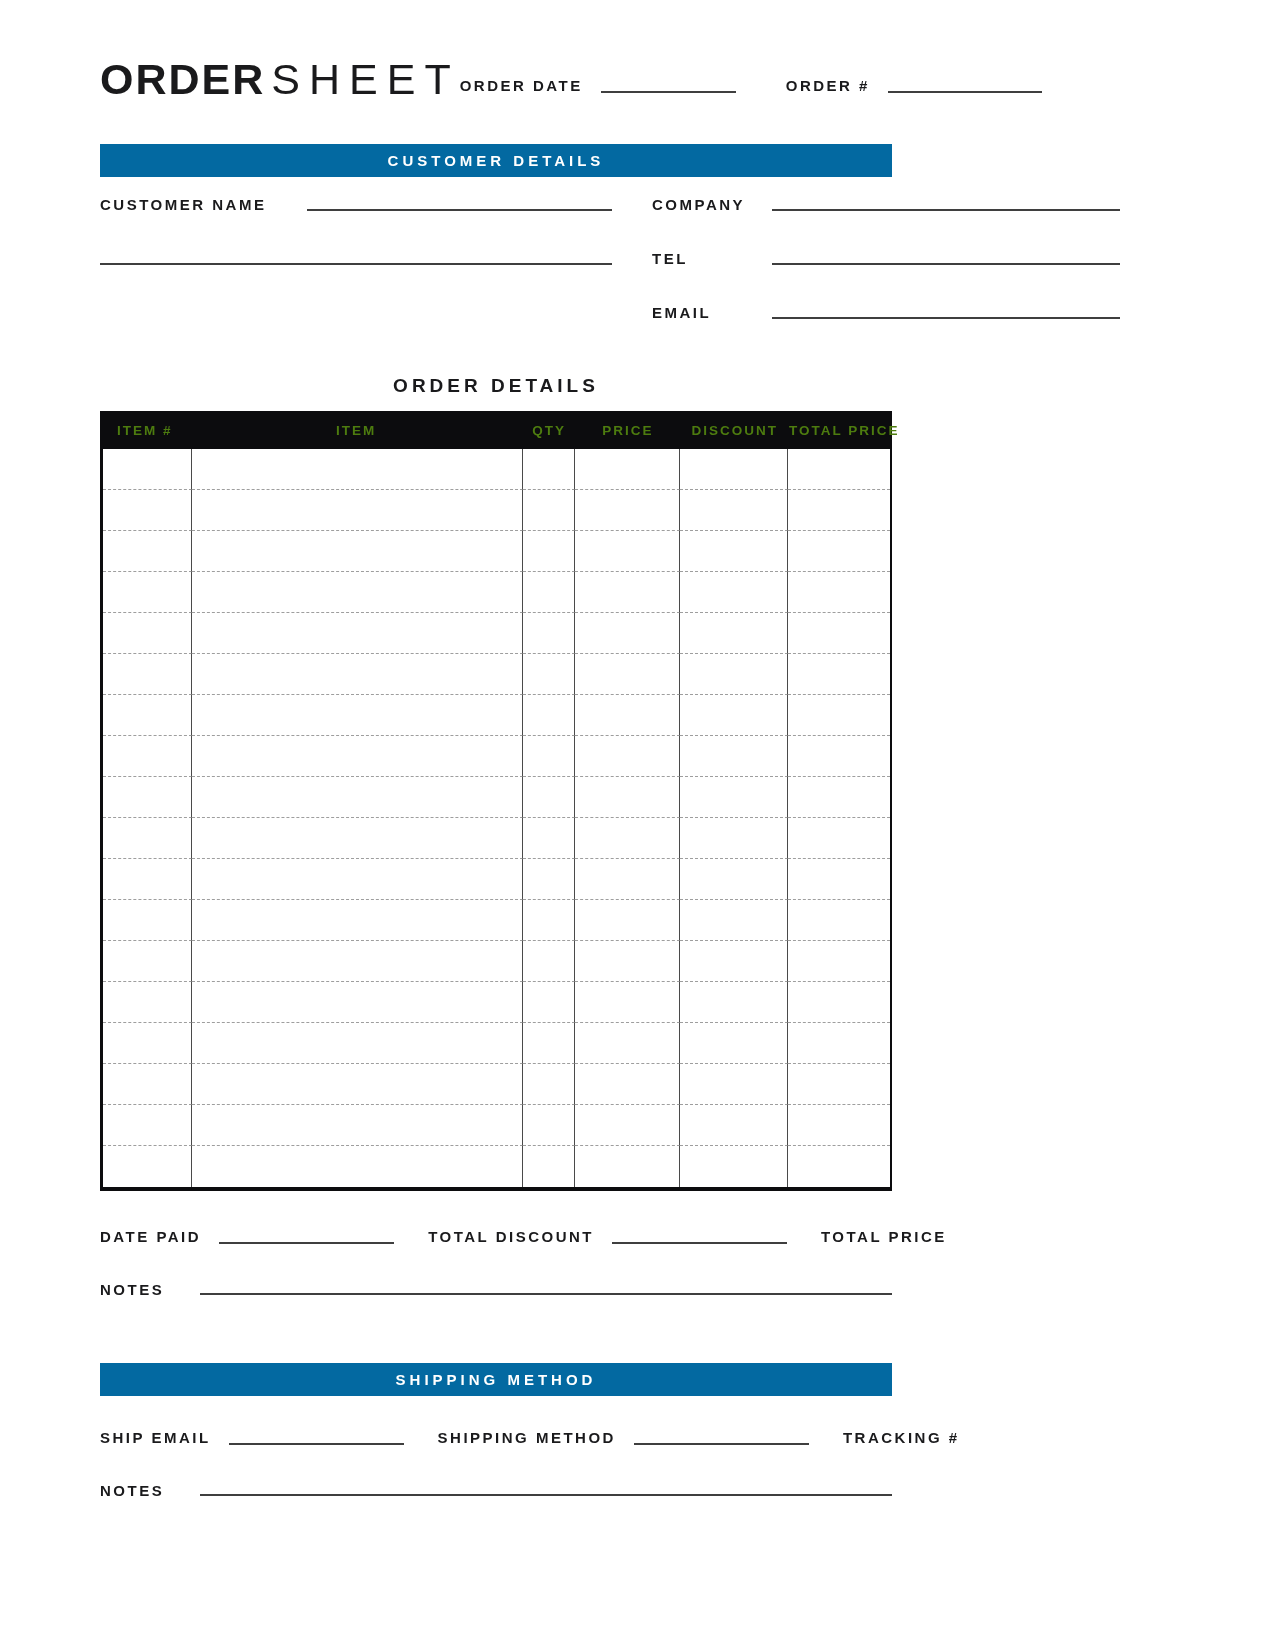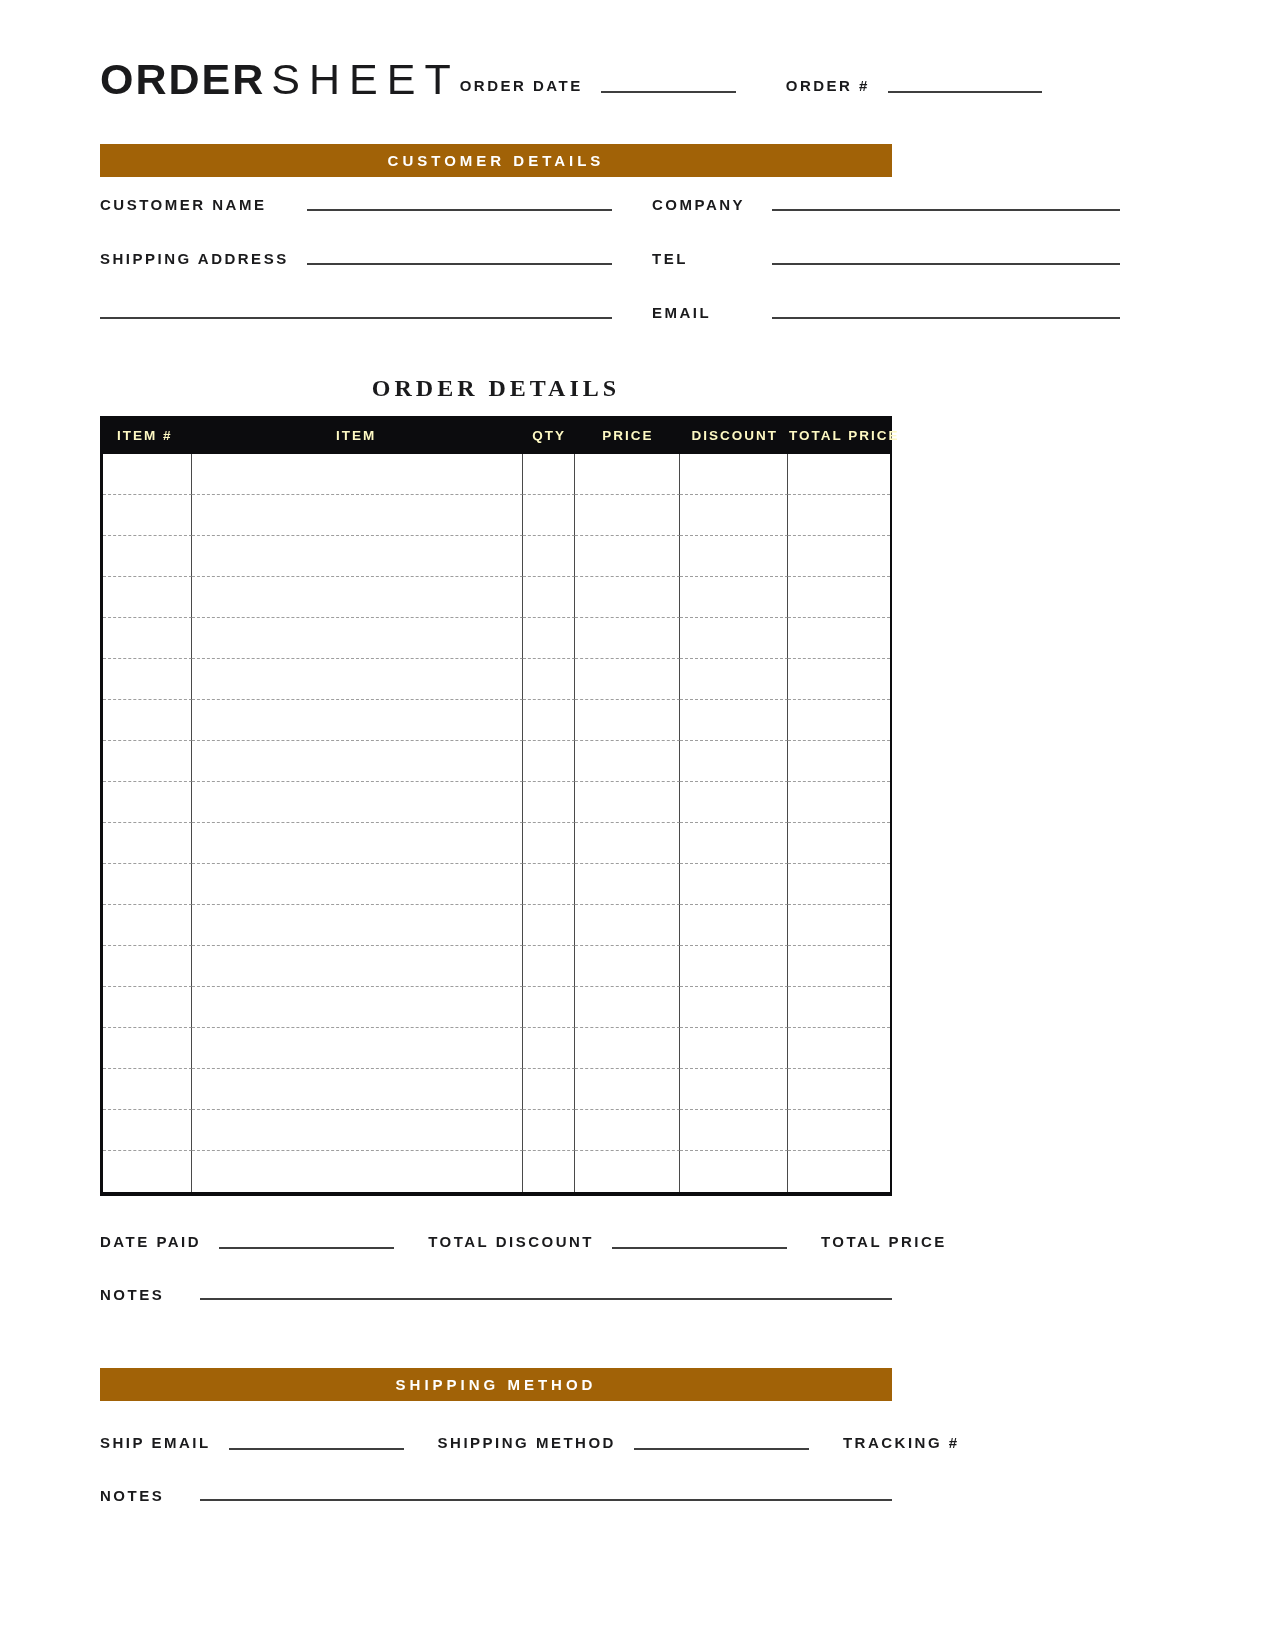--- a/index.html
+++ b/index.html
@@ -22,38 +22,38 @@
   .line {
     display:inline-block; border-bottom:2px solid #3f3f3f; height:14px; margin-bottom:1px;
   }
   .fld { display:flex; align-items:flex-end; }
   .fld .lbl { margin-right:18px; }
   .w135 { width:135px; } .w175 { width:175px; }
   .grow { flex:1 1 auto; }
 
   
   .section-bar {
-    margin-top:44px; height:33px; background:#a16207;
+    margin-top:44px; height:33px; background:#0369a1;
     display:flex; align-items:center; justify-content:center;
   }
   .section-bar span { color:#ffffff; font-size:15px; font-weight:700; letter-spacing:4px; }
 
   
   .cust-grid { display:grid; grid-template-columns:512px 468px; column-gap:40px; margin-top:0; }
   .cust-col .frow { height:54px; display:flex; align-items:center; }
   .cust-col .frow .lbl { margin-right:16px; }
   .lw207 { flex:0 0 191px; } 
   .lw120 { flex:0 0 104px; } 
 
   
-  h2.od-title { text-align:center; font-size:24px; font-weight:800; letter-spacing:4px; margin-top:36px;font-family:Liberation Serif, serif; }
+  h2.od-title { text-align:center; font-size:19px; font-weight:800; letter-spacing:4px; margin-top:36px; }
   .order-table { margin-top:14px; border-left:3px solid #0c0c0e; border-right:2px solid #0c0c0e; border-bottom:4px solid #0c0c0e; }
   .ot-head, .otr { display:grid; grid-template-columns:11.3% 42.1% 6.6% 13.3% 13.7% 1fr; }
   .ot-head { background:#0c0c0e; height:38px; margin:0 -2px 0 -3px; }
-  .oth { color:#fef9c3; font-size:13.5px; font-weight:700; letter-spacing:2px; display:flex; align-items:center; justify-content:center; white-space:nowrap; overflow:visible; }
+  .oth { color:#4d7c0f; font-size:13.5px; font-weight:700; letter-spacing:2px; display:flex; align-items:center; justify-content:center; white-space:nowrap; overflow:visible; }
   .otr { height:41px; }
   .otd { border-right:1px solid #4a4a4a; border-bottom:1px dashed #9e9e9e; }
   .otd:last-child { border-right:none; }
   .otr:last-child .otd { border-bottom:none; }
 
   
   .summary-row { display:flex; align-items:flex-end; gap:34px; margin-top:32px; height:22px; }
   .summary-row .fld:last-child { flex:1; }
   .notes-row { display:flex; margin-top:36px; height:22px; }
   .notes-row .lbl { flex:0 0 100px; }
@@ -87,24 +87,20 @@
     <span>CUSTOMER DETAILS</span>
   </div>
 
   <div class="cust-grid">
     <div class="cust-col">
       <div class="frow">
         <span class="lbl lw207">CUSTOMER NAME</span>
         <span class="line grow"></span>
       </div>
       <div class="frow">
-        <span class="lbl lw207">SHIPPING ADDRESS</span>
-        <span class="line grow"></span>
-      </div>
-      <div class="frow">
         <span class="line grow"></span>
       </div>
     </div>
     <div class="cust-col">
       <div class="frow">
         <span class="lbl lw120">COMPANY</span>
         <span class="line grow"></span>
       </div>
       <div class="frow">
         <span class="lbl lw120">TEL</span>

